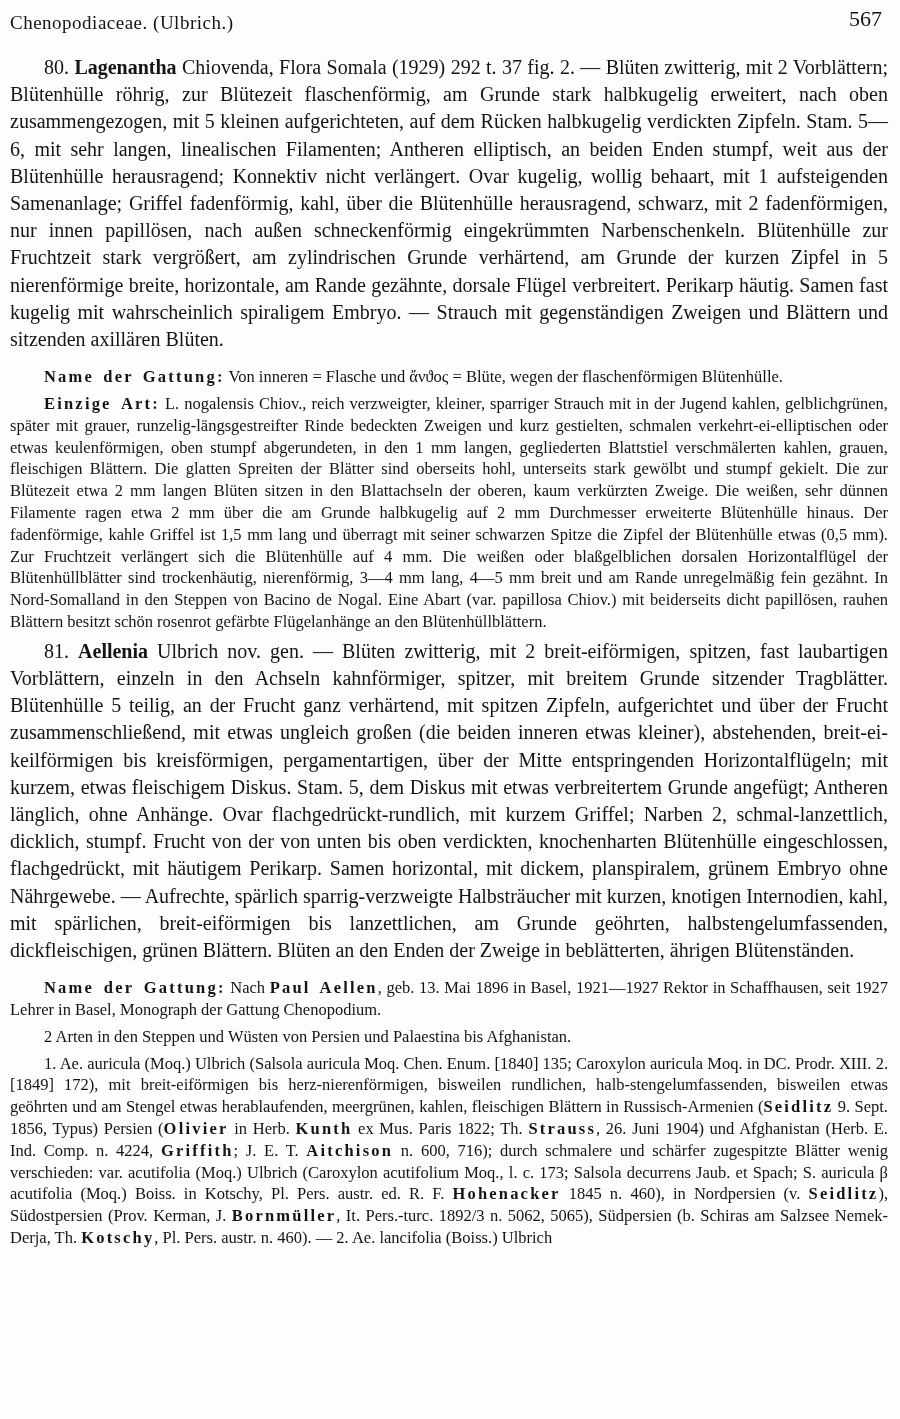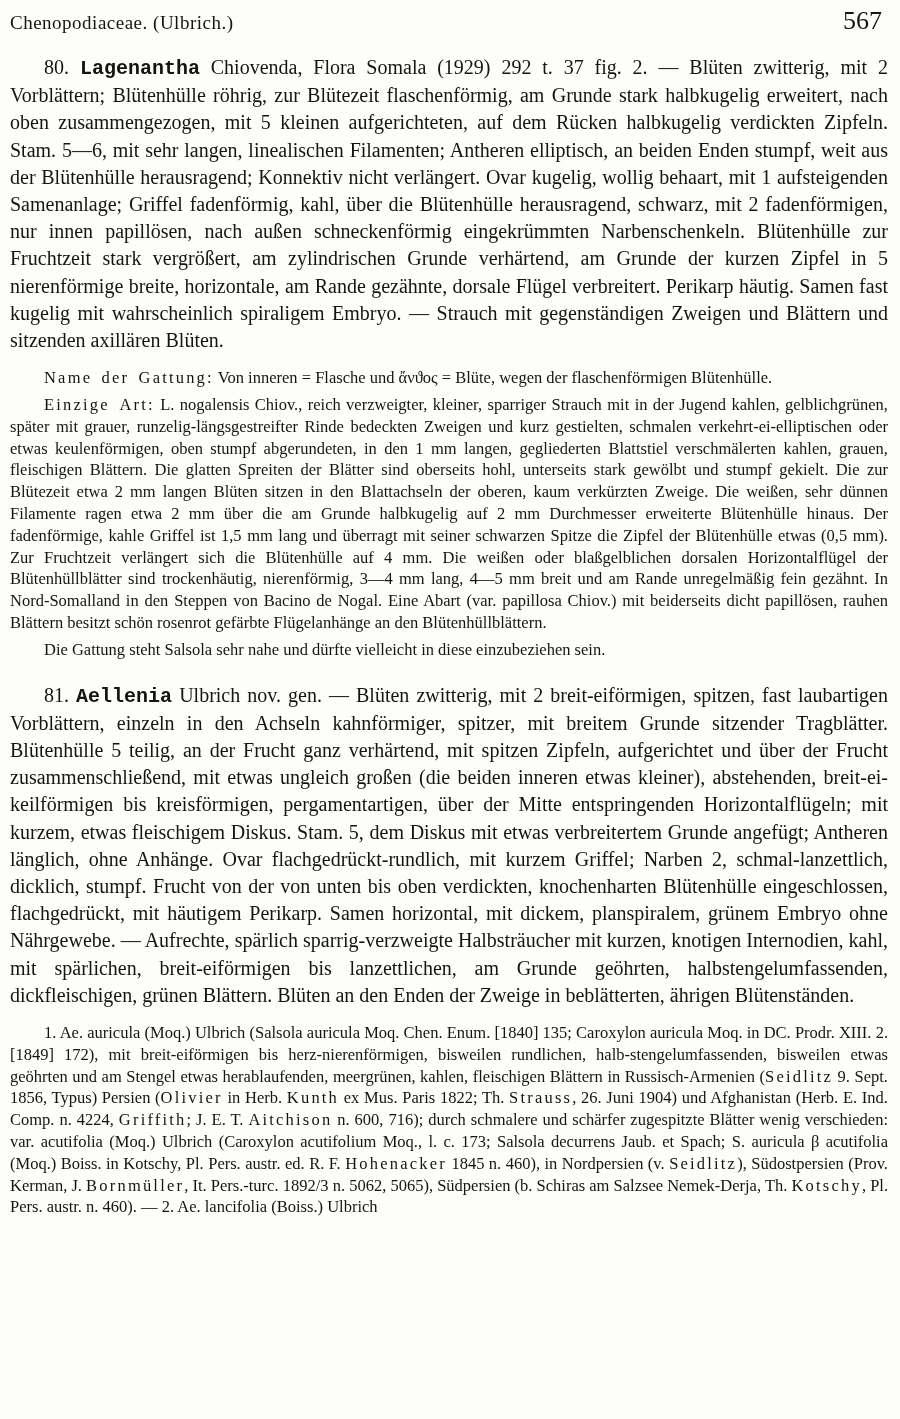--- a/index.html
+++ b/index.html
@@ -10,52 +10,53 @@
     font-family: "Liberation Serif", "DejaVu Serif", serif;
     overflow: hidden;
   }
   .page { padding: 12px 12px 0 10px; }
 
   .running-head { position: relative; height: 30px; margin-bottom: 12px; }
   .running-head .title {
     font-size: 19px; letter-spacing: 0.5px;
   }
   .running-head .pagenum {
-    position: absolute; right: 6px; top: -6px; font-size: 26px;
+    position: absolute; right: 6px; top: -6px; font-size: 22px;
   }
 
   p { margin: 0; text-align: justify; text-indent: 34px; }
   p.main  { font-size: 20px;   line-height: 27.2px; }
   p.small { font-size: 16.5px; line-height: 21.8px; }
 
   .mb-lg { margin-bottom: 13px; }
   .mb-sm { margin-bottom: 5px; }
   .mb-xl { margin-bottom: 21px; }
 
-  .b  { font-weight: bold; font-family: Liberation Mono, monospace; }
+  .b  { font-weight: bold; }
   .i  { }
-  .sp { letter-spacing: 2.2px; word-spacing: 3px; }
+  .sp { letter-spacing: 2.2px; word-spacing: 3px; font-weight: bold; }
 </style>
 </head>
 <body>
 
 <div class="page">
 
   <div class="running-head">
     <div class="title">Chenopodiaceae. (Ulbrich.)</div>
     <div class="pagenum">567</div>
   </div>
 
   <p class="main mb-lg"><span>80. </span><span class="b">Lagenantha</span><span> Chiovenda, Flora Somala (1929) 292 t. 37 fig. 2. — Blüten zwitterig, mit 2 Vorblättern; Blütenhülle röhrig, zur Blütezeit flaschenförmig, am Grunde stark halbkugelig erweitert, nach oben zusammengezogen, mit 5 kleinen aufgerichteten, auf dem Rücken halbkugelig verdickten Zipfeln. Stam. 5—6, mit sehr langen, linealischen Filamenten; Antheren elliptisch, an beiden Enden stumpf, weit aus der Blütenhülle herausragend; Konnektiv nicht verlängert. Ovar kugelig, wollig behaart, mit 1 aufsteigenden Samenanlage; Griffel fadenförmig, kahl, über die Blütenhülle herausragend, schwarz, mit 2 fadenförmigen, nur innen papillösen, nach außen schneckenförmig eingekrümmten Narbenschenkeln. Blütenhülle zur Fruchtzeit stark vergrößert, am zylindrischen Grunde verhärtend, am Grunde der kurzen Zipfel in 5 nierenförmige breite, horizontale, am Rande gezähnte, dorsale Flügel verbreitert. Perikarp häutig. Samen fast kugelig mit wahrscheinlich spiraligem Embryo. — Strauch mit gegenständigen Zweigen und Blättern und sitzenden axillären Blüten.</span></p>
 
   <p class="small mb-sm"><span class="sp">Name der Gattung:</span><span> Von inneren = Flasche und ἄνϑος = Blüte, wegen der flaschenförmigen Blütenhülle.</span></p>
 
   <p class="small mb-sm"><span class="sp">Einzige Art:</span><span class="i"> L. nogalensis</span><span> Chiov., reich verzweigter, kleiner, sparriger Strauch mit in der Jugend kahlen, gelblichgrünen, später mit grauer, runzelig-längsgestreifter Rinde bedeckten Zweigen und kurz gestielten, schmalen verkehrt-ei-elliptischen oder etwas keulenförmigen, oben stumpf abgerundeten, in den 1 mm langen, gegliederten Blattstiel verschmälerten kahlen, grauen, fleischigen Blättern. Die glatten Spreiten der Blätter sind oberseits hohl, unterseits stark gewölbt und stumpf gekielt. Die zur Blütezeit etwa 2 mm langen Blüten sitzen in den Blattachseln der oberen, kaum verkürzten Zweige. Die weißen, sehr dünnen Filamente ragen etwa 2 mm über die am Grunde halbkugelig auf 2 mm Durchmesser erweiterte Blütenhülle hinaus. Der fadenförmige, kahle Griffel ist 1,5 mm lang und überragt mit seiner schwarzen Spitze die Zipfel der Blütenhülle etwas (0,5 mm). Zur Fruchtzeit verlängert sich die Blütenhülle auf 4 mm. Die weißen oder blaßgelblichen dorsalen Horizontalflügel der Blütenhüllblätter sind trockenhäutig, nierenförmig, 3—4 mm lang, 4—5 mm breit und am Rande unregelmäßig fein gezähnt. In Nord-Somalland in den Steppen von Bacino de Nogal. Eine Abart (var. </span><span class="i">papillosa</span><span> Chiov.) mit beiderseits dicht papillösen, rauhen Blättern besitzt schön rosenrot gefärbte Flügelanhänge an den Blütenhüllblättern.</span></p>
 
-  <p class="small mb-xl"><span>Die Gattung steht </span><span class="i">Salsola</span><span> sehr nahe und dürfte vielleicht in diese einzubeziehen sein.</span></p>
 
   <p class="main mb-lg"><span>81. </span><span class="b">Aellenia</span><span> Ulbrich nov. gen. — Blüten zwitterig, mit 2 breit-eiförmigen, spitzen, fast laubartigen Vorblättern, einzeln in den Achseln kahnförmiger, spitzer, mit breitem Grunde sitzender Tragblätter. Blütenhülle 5 teilig, an der Frucht ganz verhärtend, mit spitzen Zipfeln, aufgerichtet und über der Frucht zusammenschließend, mit etwas ungleich großen (die beiden inneren etwas kleiner), abstehenden, breit-ei-keilförmigen bis kreisförmigen, pergamentartigen, über der Mitte entspringenden Horizontalflügeln; mit kurzem, etwas fleischigem Diskus. Stam. 5, dem Diskus mit etwas verbreitertem Grunde angefügt; Antheren länglich, ohne Anhänge. Ovar flachgedrückt-rundlich, mit kurzem Griffel; Narben 2, schmal-lanzettlich, dicklich, stumpf. Frucht von der von unten bis oben verdickten, knochenharten Blütenhülle eingeschlossen, flachgedrückt, mit häutigem Perikarp. Samen horizontal, mit dickem, planspiralem, grünem Embryo ohne Nährgewebe. — Aufrechte, spärlich sparrig-verzweigte Halbsträucher mit kurzen, knotigen Internodien, kahl, mit spärlichen, breit-eiförmigen bis lanzettlichen, am Grunde geöhrten, halbstengelumfassenden, dickfleischigen, grünen Blättern. Blüten an den Enden der Zweige in beblätterten, ährigen Blütenständen.</span></p>
 
+  <p class="small mb-sm"><span class="sp">Name der Gattung:</span><span> Nach </span><span class="sp">Paul Aellen</span><span>, geb. 13. Mai 1896 in Basel, 1921—1927 Rektor in Schaffhausen, seit 1927 Lehrer in Basel, Monograph der Gattung </span><span class="i">Chenopodium</span><span>.</span></p>
 
+  <p class="small mb-sm"><span>2 Arten in den Steppen und Wüsten von Persien und Palaestina bis Afghanistan.</span></p>
 
   <p class="small"><span>1. </span><span class="i">Ae. auricula</span><span> (Moq.) Ulbrich (</span><span class="i">Salsola auricula</span><span> Moq. Chen. Enum. [1840] 135; </span><span class="i">Caroxylon auricula</span><span> Moq. in DC. Prodr. XIII. 2. [1849] 172), mit breit-eiförmigen bis herz-nierenförmigen, bisweilen rundlichen, halb-stengelumfassenden, bisweilen etwas geöhrten und am Stengel etwas herablaufenden, meergrünen, kahlen, fleischigen Blättern in Russisch-Armenien (</span><span class="sp">Seidlitz</span><span> 9. Sept. 1856, Typus) Persien (</span><span class="sp">Olivier</span><span> in Herb. </span><span class="sp">Kunth</span><span> ex Mus. Paris 1822; Th. </span><span class="sp">Strauss</span><span>, 26. Juni 1904) und Afghanistan (Herb. E. Ind. Comp. n. 4224, </span><span class="sp">Griffith</span><span>; J. E. T. </span><span class="sp">Aitchison</span><span> n. 600, 716); durch schmalere und schärfer zugespitzte Blätter wenig verschieden: var. </span><span class="i">acutifolia</span><span> (Moq.) Ulbrich (</span><span class="i">Caroxylon acutifolium</span><span> Moq., l. c. 173; </span><span class="i">Salsola decurrens</span><span> Jaub. et Spach; </span><span class="i">S. auricula β acutifolia</span><span> (Moq.) Boiss. in Kotschy, Pl. Pers. austr. ed. R. F. </span><span class="sp">Hohenacker</span><span> 1845 n. 460), in Nordpersien (v. </span><span class="sp">Seidlitz</span><span>), Südostpersien (Prov. Kerman, J. </span><span class="sp">Bornmüller</span><span>, It. Pers.-turc. 1892/3 n. 5062, 5065), Südpersien (b. Schiras am Salzsee Nemek-Derja, Th. </span><span class="sp">Kotschy</span><span>, Pl. Pers. austr. n. 460). — 2. </span><span class="i">Ae. lancifolia</span><span> (Boiss.) Ulbrich</span></p>
 
 </div>
 
 </body></html>

